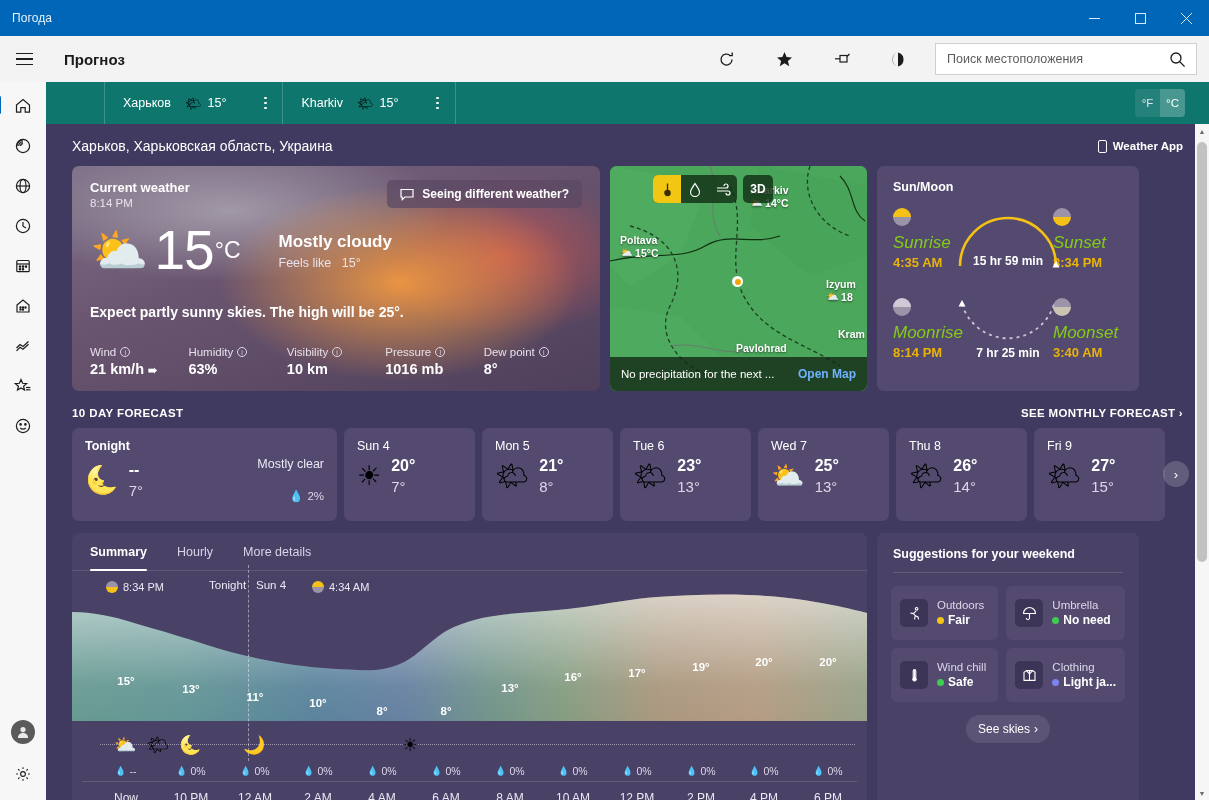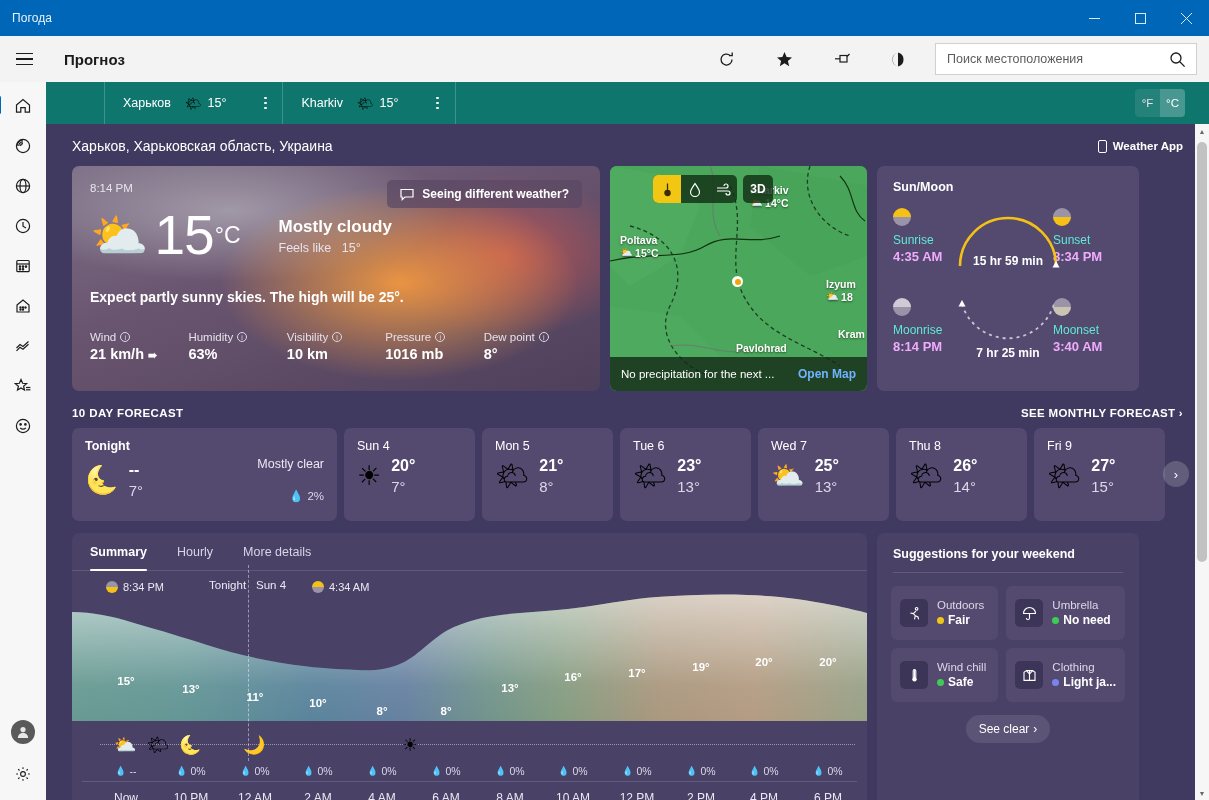--- a/index.html
+++ b/index.html
@@ -207,22 +207,22 @@
   .sm-row { position: relative; height: 80px; margin-top: 14px; display: flex; align-items: flex-start; }
   .sm-side { width: 70px; text-align: left; }
   .sm-side.right { text-align: left; margin-left: auto; }
   .sm-disc {
     width: 18px; height: 18px; border-radius: 50%; margin-bottom: 7px;
     background: linear-gradient(to bottom, #f5c116 50%, #9b93a8 50%);
   }
   .sm-disc.down { background: linear-gradient(to bottom, #9b93a8 50%, #f5c116 50%); }
   .sm-disc.moon { background: linear-gradient(to bottom, #cfcad6 50%, #9b93a8 50%); }
   .sm-disc.moon2 { background: linear-gradient(to bottom, #9b93a8 50%, #cbc4b2 50%); }
-  .sm-k { color: #5eead4; font-size: 12px; }
-  .sm-v { color: #f0abfc; font-size: 13px; font-weight: bold; margin-top: 2px; }
+  .sm-k { color: #84cc16; font-size: 17px; font-style: italic; }
+  .sm-v { color: #eab308; font-size: 13px; font-weight: bold; margin-top: 2px; }
   .arc-wrap { position: absolute; left: 50%; transform: translateX(-50%); top: 2px; width: 104px; height: 62px; }
   .arc-dur {
     position: absolute; left: 50%; transform: translateX(-50%); top: 46px;
     color: #fff; font-size: 12px; font-weight: bold; white-space: nowrap;
   }
   
   .sec-head { display: flex; align-items: center; margin: 16px 0 9px 0; }
   .sec-title { color: #fff; font-size: 11.5px; font-weight: bold; letter-spacing: .4px; }
   .sec-head .spacer { flex: 1; }
   .sec-link { color: #fff; font-size: 11.5px; font-weight: bold; letter-spacing: .3px; }
@@ -502,20 +502,21 @@
             <div class="spacer"></div>
             <div class="weather-app-tag">
               <span class="phone-glyph"></span>
               <span>Weather App</span>
             </div>
           </div>
 
           <div class="toprow">
 
             <div class="current-card">
+              <div class="curr-label">Current weather</div>
               <div class="curr-time">8:14 PM</div>
               <div class="seeing-btn">
                 <svg width="14" height="13" viewBox="0 0 14 13" fill="none" stroke="#fff" stroke-width="1.2">
                   <path d="M1 1.5h12v7.5H5L2.2 11.6V9H1z"></path>
                   </svg>
                 <span>Seeing different weather?</span>
               </div>
               <div class="curr-main">
                 <span class="curr-icon">⛅</span>
                 <span class="curr-temp">15</span>
@@ -979,21 +980,21 @@
                   <div class="sugg-txt">
                     <div class="sugg-k">Clothing</div>
                     <div class="sugg-v">
                       <span class="sdot" style="background:#7b83f0"></span>
                       <span>Light ja...</span>
                     </div>
                   </div>
                 </div>
               </div>
               <div class="seemore">
-                <span>See clear</span>
+                <span>See skies</span>
                 <span>›</span>
               </div>
             </div>
           </div>
 
         </div>
 
         <div class="vscroll">
           <div class="vs-arrow">▲</div>
           <div class="vs-track">

